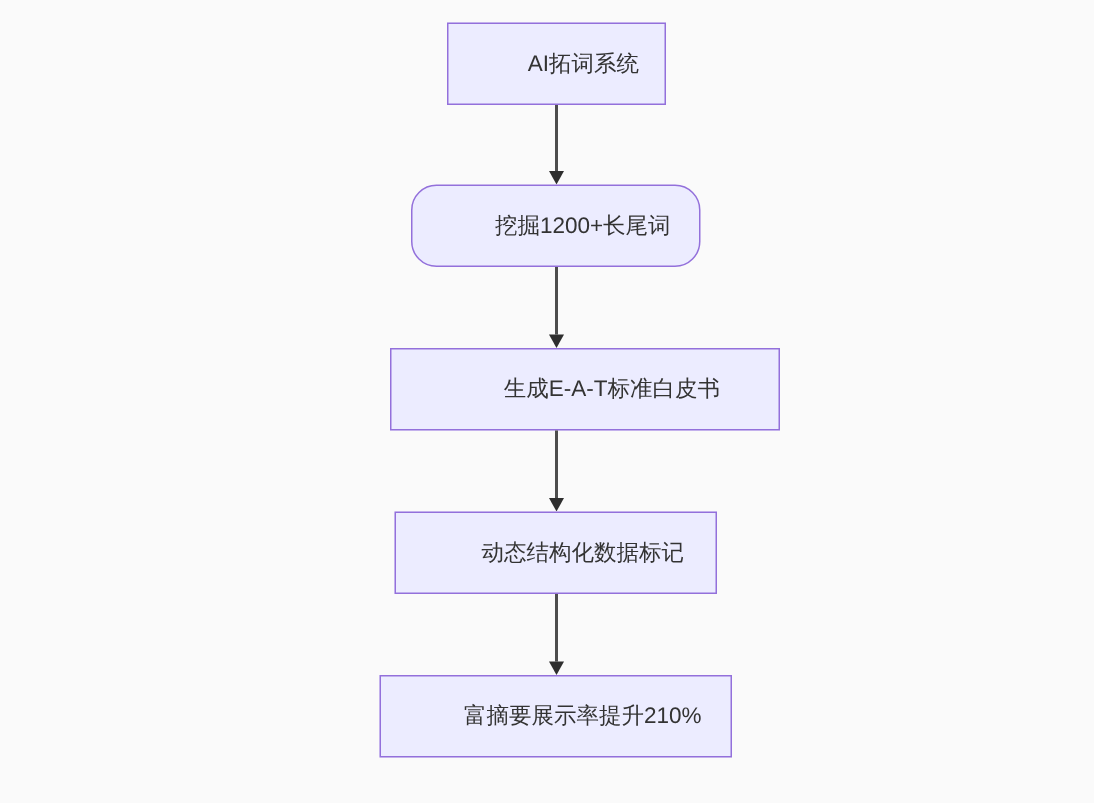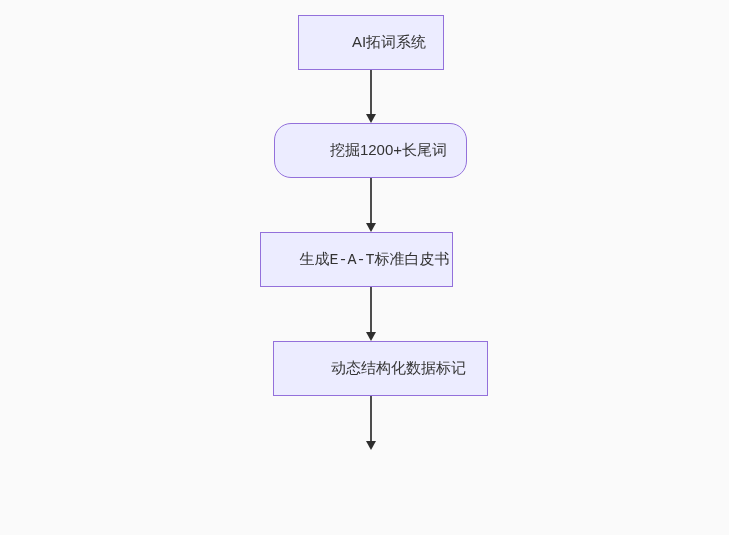--- a/index.html
+++ b/index.html
@@ -77,32 +77,35 @@
 
   <div class="node" style="left:274px; top:123px; width:193px;border-radius:17px;">
     <span>挖掘1200+长尾词</span>
   </div>
 
   <div class="edge" style="top:178px; height:54px;">
     <div class="line"></div>
     <div class="arrowhead"></div>
   </div>
 
-  <div class="node" style="left:260px; top:232px; width:193px;font-family:Liberation Mono, monospace;">
+  <div class="node" style="left:260px; top:232px; width:260px;">
     <span>生成E-A-T标准白皮书</span>
   </div>
 
   <div class="edge" style="top:287px; height:54px;">
     <div class="line"></div>
     <div class="arrowhead"></div>
   </div>
 
-  <div class="node" style="left:263px; top:341px; width:215px;margin-left:10px;">
+  <div class="node" style="left:263px; top:341px; width:215px;">
     <span>动态结构化数据标记</span>
   </div>
 
   <div class="edge" style="top:396px; height:54px;">
     <div class="line"></div>
     <div class="arrowhead"></div>
   </div>
 
+  <div class="node" style="left:253px; top:450px; width:235px;">
+    <span>富摘要展示率提升210%</span>
+  </div>
 
 </div>
 
 </body></html>

